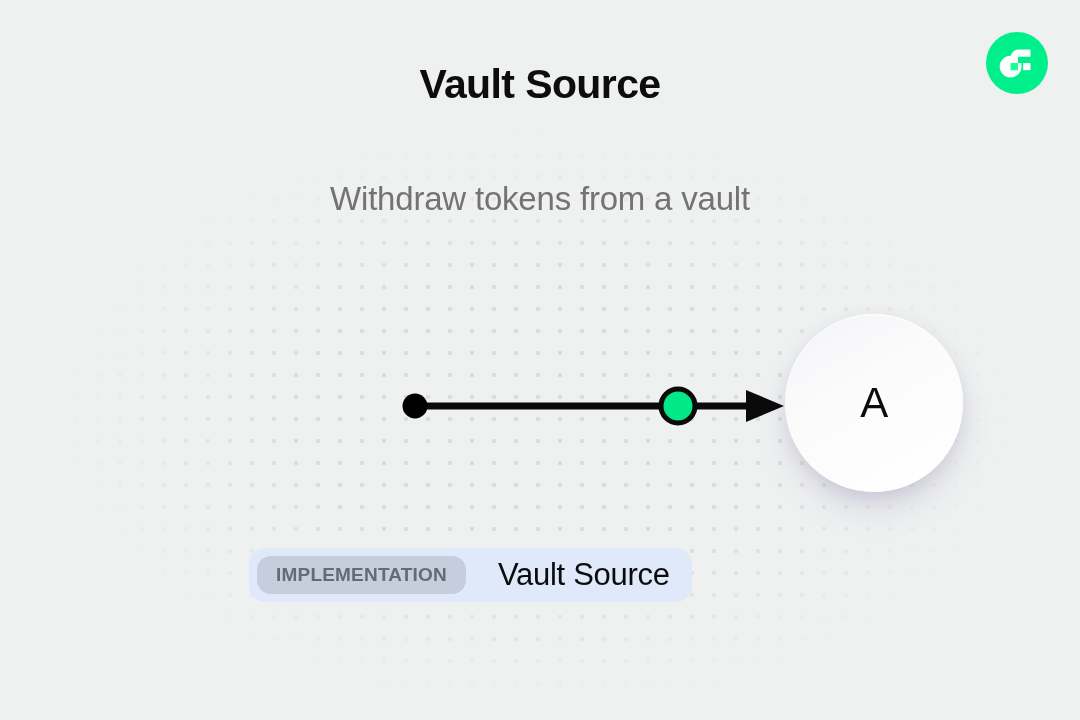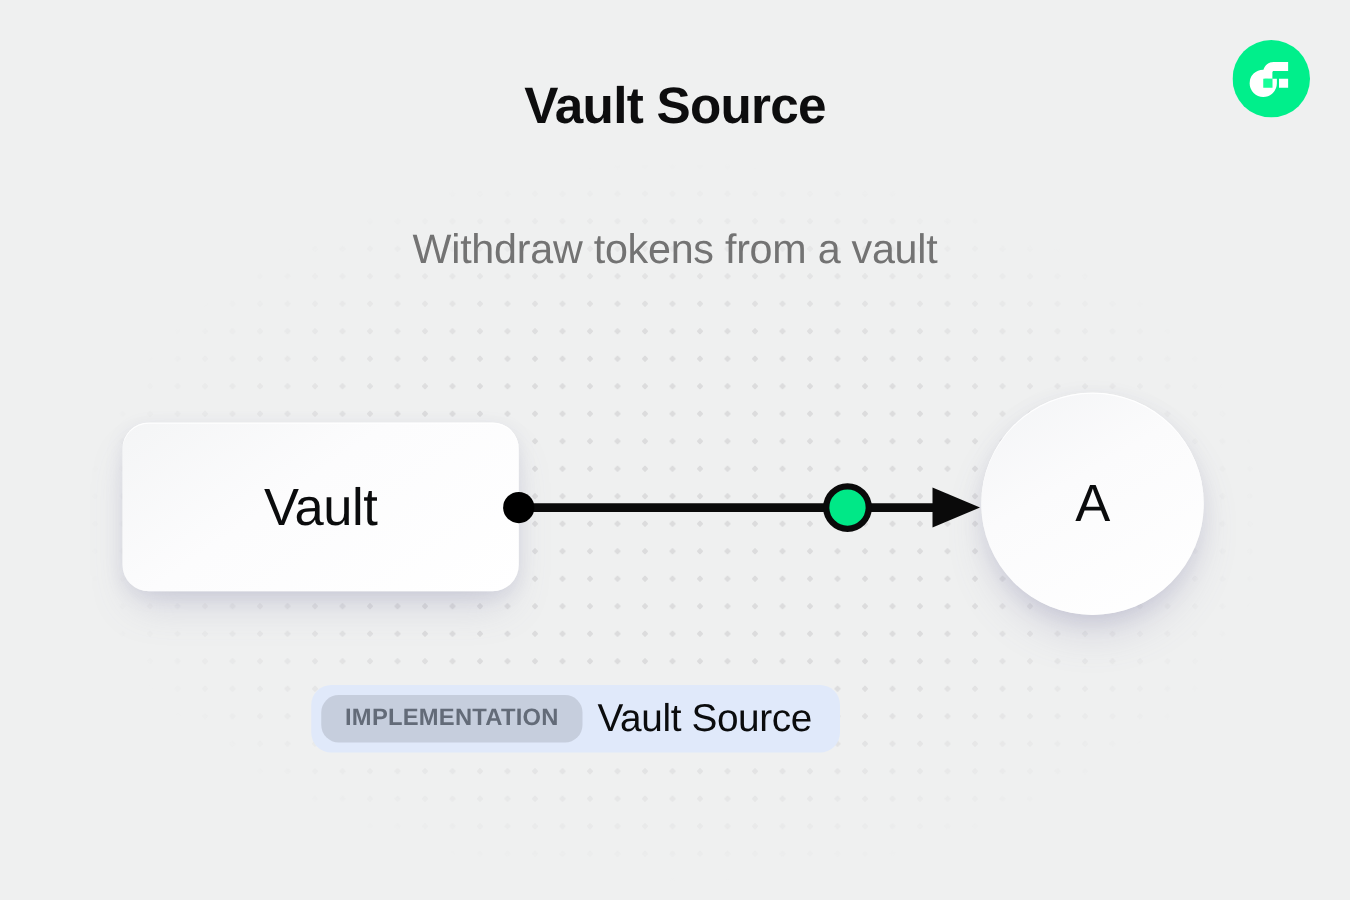--- a/index.html
+++ b/index.html
@@ -131,21 +131,21 @@
   #implementation-pill {
     position: absolute;
     left: 249px;
     top: 548px;
     height: 54px;
     padding: 0 22px 0 8px;
     border-radius: 16px;
     background: #e0e9fa;
     display: flex;
     align-items: center;
-    gap: 12px;
+    gap: 32px;
   }
   #implementation-badge {
     background: #c6cedd;
     color: #636b78;
     border-radius: 14px;
     height: 38px;
     padding: 0 19px;
     display: flex;
     align-items: center;
     font-size: 19px;
@@ -172,23 +172,20 @@
     <circle cx="31" cy="31" r="31" fill="#00ef8b"></circle>
     <path d="M44.5 17.5h-11.6c-4.6 0-8.3 3.7-8.3 8.3v5.1h7.3v-5.1c0-.6.5-1.1 1.1-1.1h11.5v-7.2z" fill="#ffffff"></path>
     <path d="M44.5 31h-7.3v7.2h7.3V31z" fill="#ffffff"></path>
     <path d="M24.6 38.2a3.6 3.6 0 1 1 3.6-3.6v-3.6h7.3v3.6A10.9 10.9 0 1 1 24.6 23.7h1.1v7.3h-1.1a3.6 3.6 0 0 0 0 7.2z" fill="#ffffff"></path>
     <path d="M32 31h-7.4v7.2H32V31z" fill="#16ff99"></path>
   </svg>
 </div>
 
 <div id="diagram">
 
-  <div class="node-box">
-    <span class="node-box-label">Vault</span>
-  </div>
 
   <div class="node-circle">
     <span class="node-circle-label">A</span>
   </div>
 
   <svg id="edge-layer" viewBox="0 0 1080 720" xmlns="http://www.w3.org/2000/svg">
     <line x1="415" y1="406" x2="768" y2="406" stroke="#0a0a0a" stroke-width="7"></line>
     <polygon points="746,390 784,406 746,422" fill="#0a0a0a"></polygon>
     <circle cx="415" cy="406" r="12.5" fill="#000000"></circle>
     <circle cx="678" cy="406" r="17" fill="#00e887" stroke="#0a0a0a" stroke-width="5"></circle>

